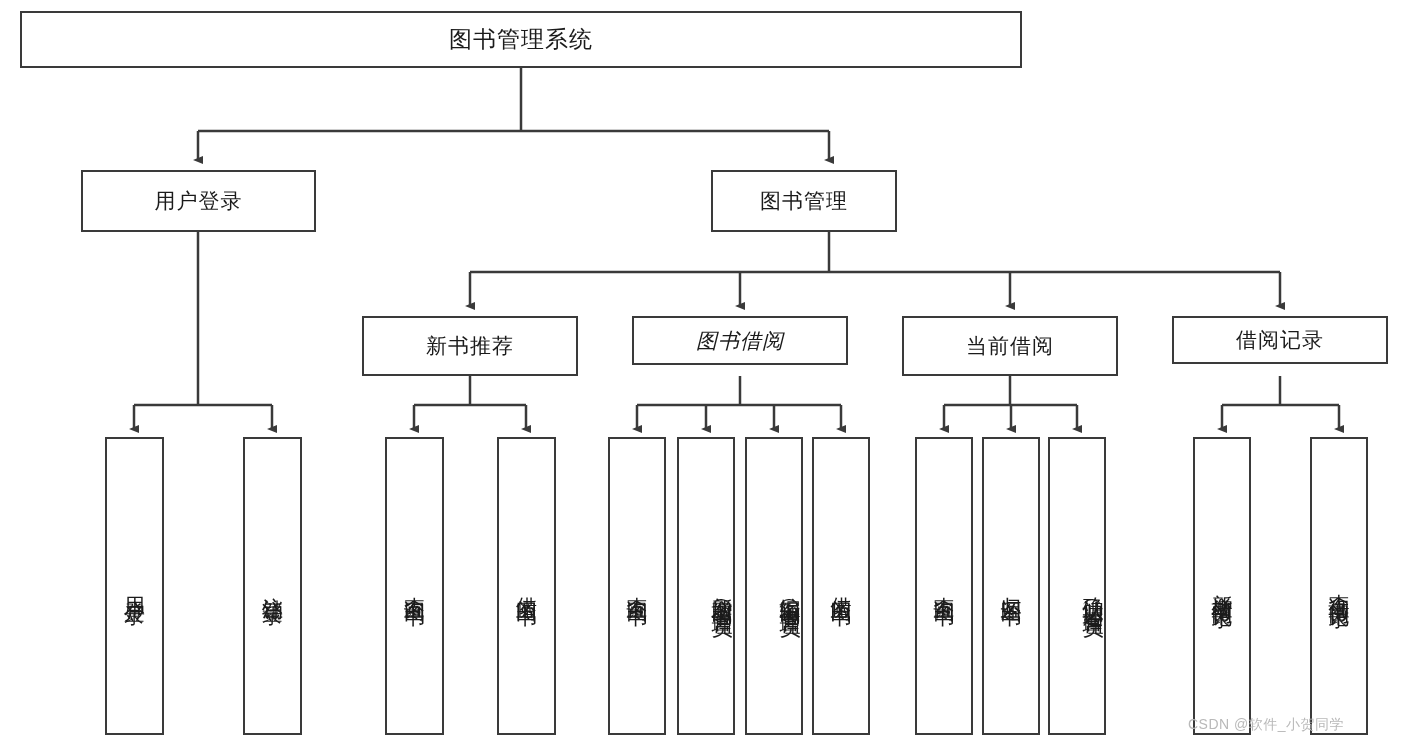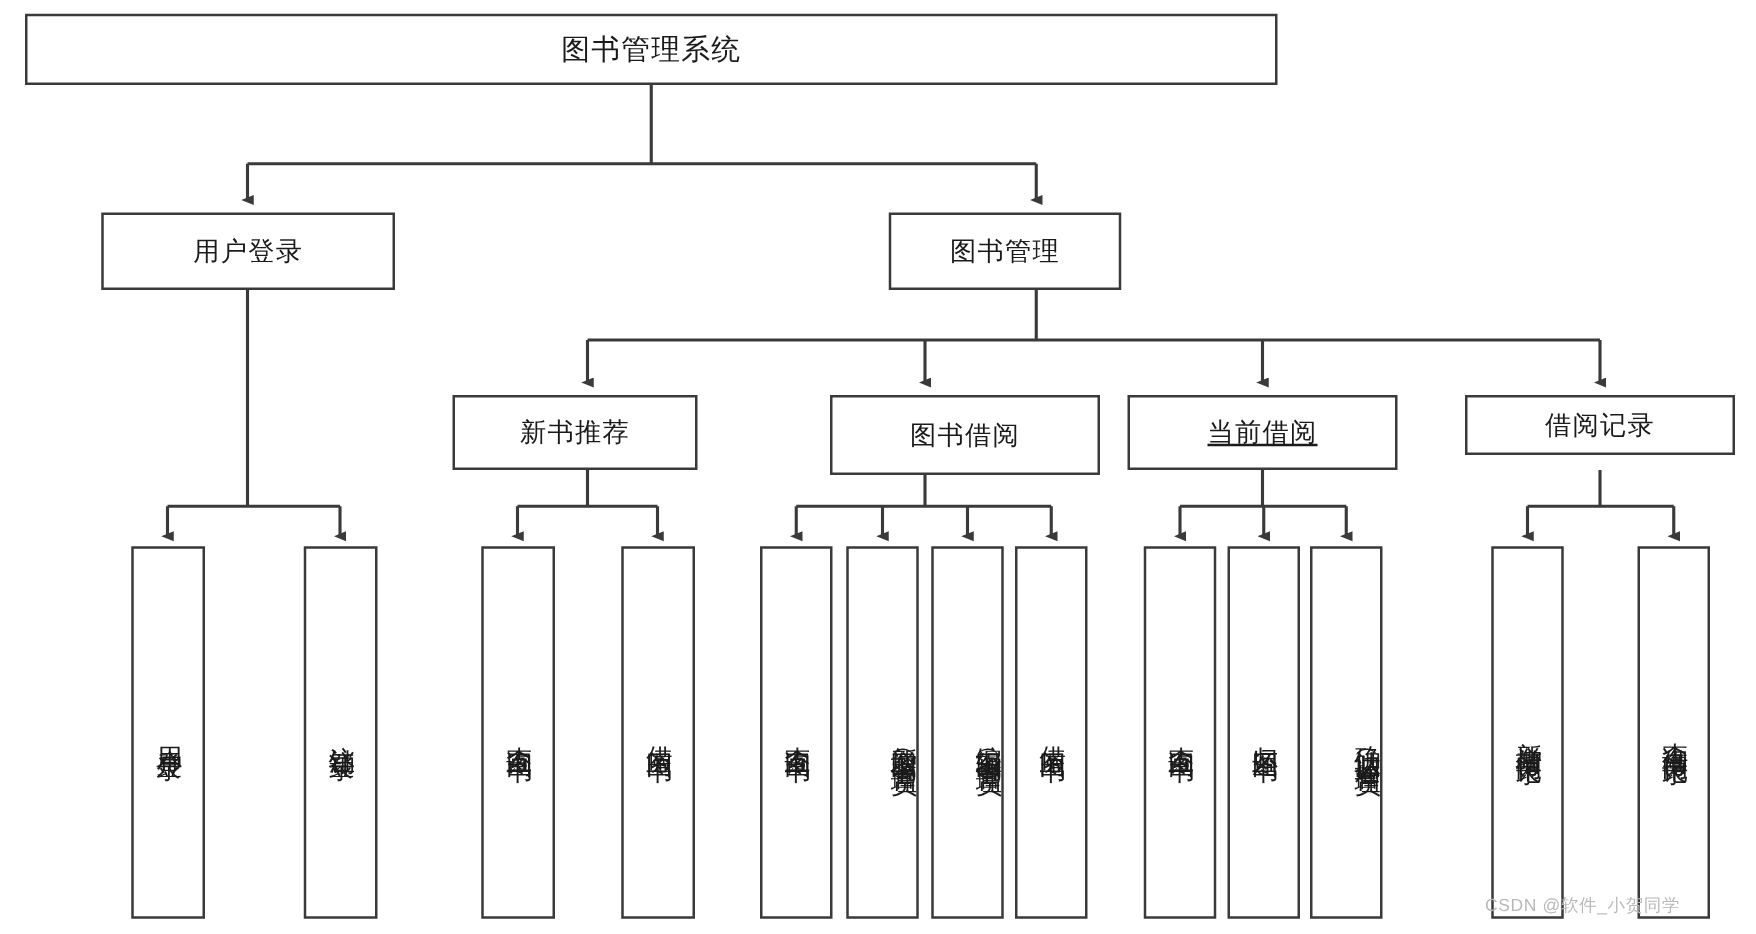--- a/index.html
+++ b/index.html
@@ -69,23 +69,23 @@
       <path d="M1222,405 L1222,429" marker-end="url(#arw)"></path>
       <path d="M1339,405 L1339,429" marker-end="url(#arw)"></path>
     </g>
   </svg>
 
   <div class="node h root" style="left:20px;top:11px;width:1002px;height:57px;">图书管理系统</div>
 
   <div class="node h" style="left:81px;top:170px;width:235px;height:62px;">用户登录</div>
   <div class="node h" style="left:711px;top:170px;width:186px;height:62px;">图书管理</div>
 
-  <div class="node h" style="left:362px;top:316px;width:196px;height:60px;">新书推荐</div>
-  <div class="node h" style="left:664px;top:316px;width:216px;height:64px;">图书借阅</div>
-  <div class="node h" style="left:902px;top:316px;width:216px;height:60px;text-decoration:underline;">当前借阅</div>
+  <div class="node h" style="left:362px;top:316px;width:216px;height:60px;">新书推荐</div>
+  <div class="node h" style="left:632px;top:316px;width:216px;height:49px;font-style:italic;">图书借阅</div>
+  <div class="node h" style="left:902px;top:316px;width:216px;height:60px;">当前借阅</div>
   <div class="node h" style="left:1172px;top:316px;width:216px;height:48px;">借阅记录</div>
 
   <div class="node v short" style="left:105px;top:437px;width:59px;height:298px;">用户登录</div>
   <div class="node v short" style="left:243px;top:437px;width:59px;height:298px;">注销登录</div>
 
   <div class="node v short" style="left:385px;top:437px;width:59px;height:298px;">查询图书</div>
   <div class="node v short" style="left:497px;top:437px;width:59px;height:298px;">借阅图书</div>
 
   <div class="node v short" style="left:608px;top:437px;width:58px;height:298px;">查询图书</div>
   <div class="node v" style="left:677px;top:437px;width:58px;height:298px;">新增图书（管理员）</div>

